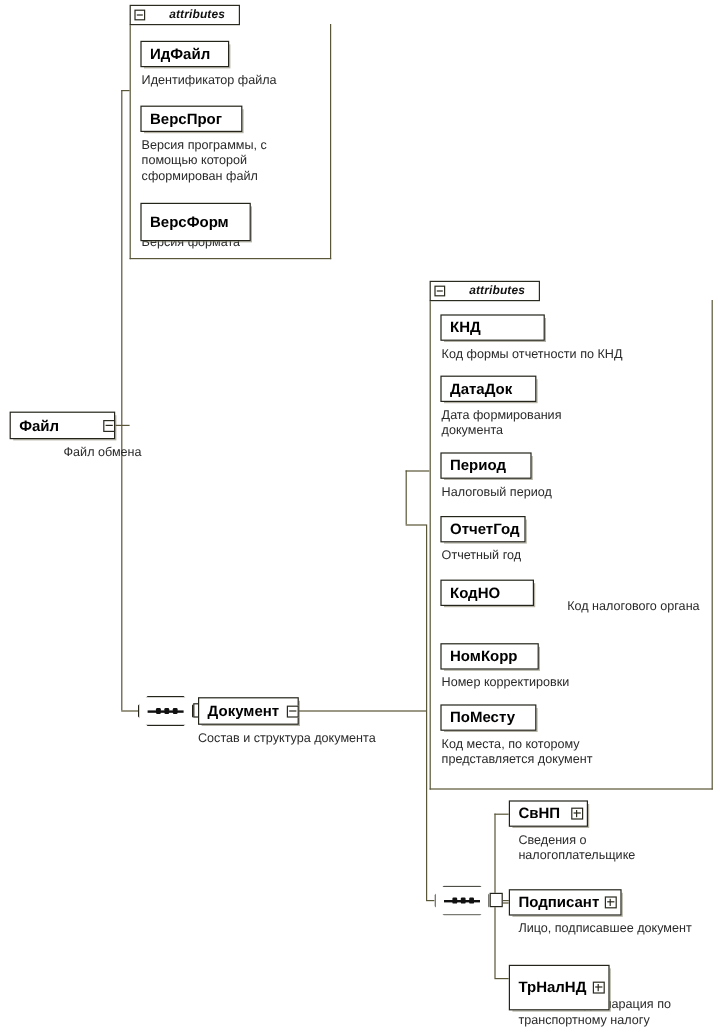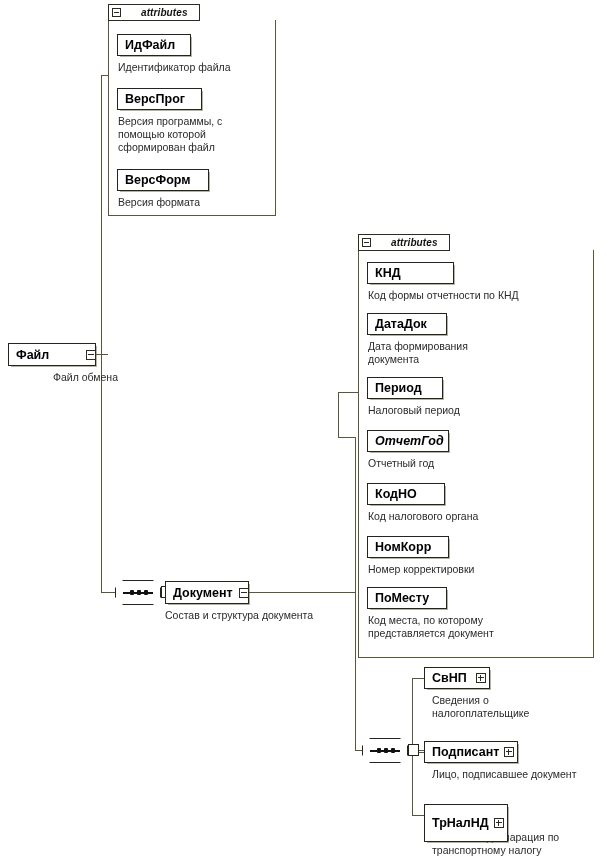--- a/index.html
+++ b/index.html
@@ -144,21 +144,21 @@
     </div>
     <div class="desc" style="left:10px;top:57px;width:155px;">Идентификатор файла</div>
 
     <div class="node" style="left:9px;top:84px;width:85px;height:22px;">
       <span class="name">ВерсПрог</span>
     </div>
     <div class="desc" style="left:10px;top:111px;width:150px;">Версия программы, с
 помощью которой
 сформирован файл</div>
 
-    <div class="node" style="left:9px;top:165px;width:92px;height:22px;">
+    <div class="node" style="left:9px;top:165px;width:92px;height:32px;">
       <span class="name">ВерсФорм</span>
     </div>
     <div class="desc" style="left:10px;top:192px;width:150px;">Версия формата</div>
   </div>
 
   <div class="node" style="left:8px;top:343px;width:88px;height:23px;">
     <span class="name">Файл</span>
     <span class="exp edge"></span>
   </div>
   <div class="desc" style="left:8px;top:371px;width:110px;text-align:right;">Файл обмена</div>
@@ -195,29 +195,29 @@
       <span class="name">ДатаДок</span>
     </div>
     <div class="desc" style="left:10px;top:106px;width:215px;">Дата формирования
 документа</div>
 
     <div class="node" style="left:9px;top:143px;width:76px;height:22px;">
       <span class="name">Период</span>
     </div>
     <div class="desc" style="left:10px;top:170px;width:215px;">Налоговый период</div>
 
-    <div class="node" style="left:9px;top:196px;width:82px;height:22px;font-style:italic;">
+    <div class="node" style="left:9px;top:196px;width:71px;height:22px;">
       <span class="name">ОтчетГод</span>
     </div>
     <div class="desc" style="left:10px;top:223px;width:215px;">Отчетный год</div>
 
     <div class="node" style="left:9px;top:249px;width:78px;height:22px;">
       <span class="name">КодНО</span>
     </div>
-    <div class="desc" style="left:10px;top:276px;width:215px;">Код налогового органа</div>
+    <div class="desc" style="left:10px;top:265px;width:215px;text-align:right;">Код налогового органа</div>
 
     <div class="node" style="left:9px;top:302px;width:82px;height:22px;">
       <span class="name">НомКорр</span>
     </div>
     <div class="desc" style="left:10px;top:329px;width:215px;">Номер корректировки</div>
 
     <div class="node" style="left:9px;top:353px;width:80px;height:22px;">
       <span class="name">ПоМесту</span>
     </div>
     <div class="desc" style="left:10px;top:380px;width:215px;">Код места, по которому

